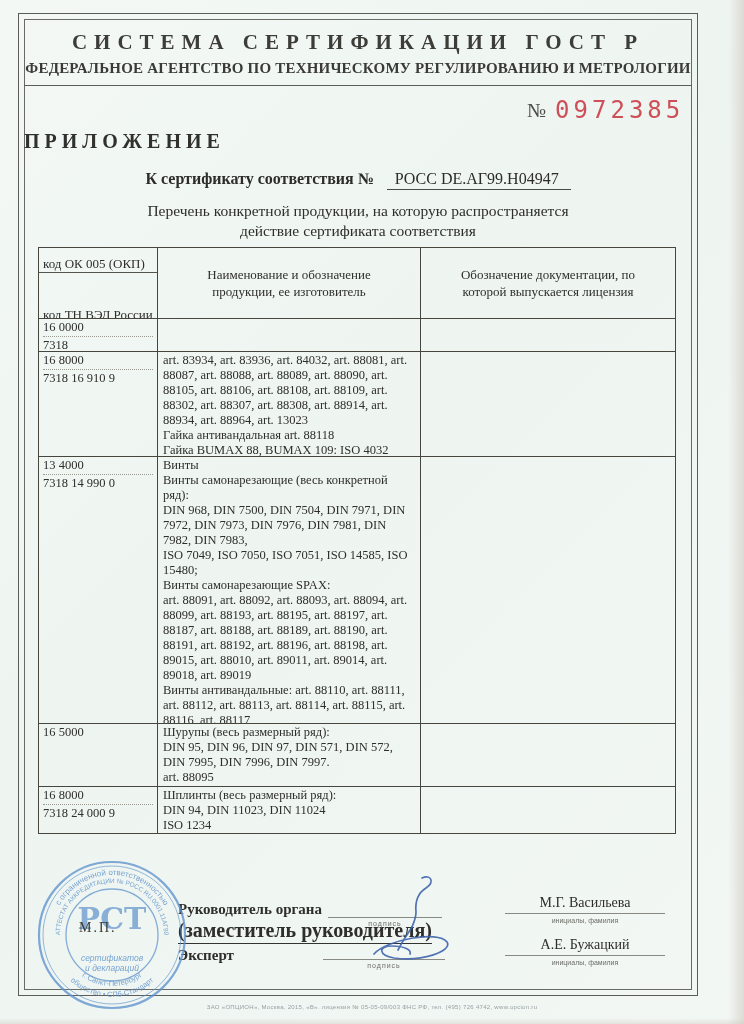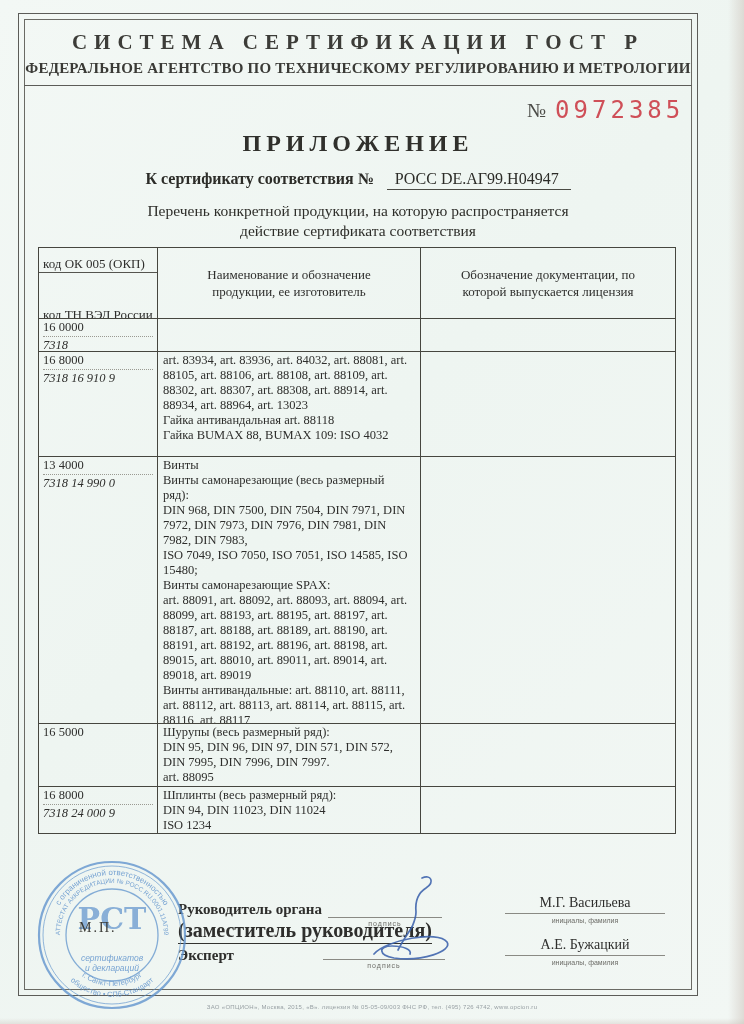--- a/index.html
+++ b/index.html
@@ -27,22 +27,22 @@
   .h1 { position:absolute; left:24px; top:30px; width:668px; text-align:center;
     font-size:21px; font-weight:bold; letter-spacing:7px; color:#3c3c38; white-space:nowrap; }
   .h2 { position:absolute; left:24px; top:60px; width:668px; text-align:center;
     font-size:15px; font-weight:bold; letter-spacing:0.2px; color:#3a3a36; white-space:nowrap; }
 
   .docnum { position:absolute; left:527px; top:96px; display:flex; align-items:flex-end; gap:9px; }
   .docnum .no-sign { font-size:20px; color:#4b4b47; padding-bottom:2px; }
   .docnum .no-value { font-family:"DejaVu Sans Mono", monospace; font-size:24px;
     letter-spacing:4px; color:#cf4f58; }
 
-  .title { position:absolute; left:24px; top:130px; width:668px; text-align:center;
-    font-size:24px; font-weight:bold; letter-spacing:5px; color:#30302c; }
+  .title { position:absolute; left:24px; top:130px; width:668px; 
+    font-size:20px; font-weight:bold; letter-spacing:5px; color:#30302c; }
 
   .certline { position:absolute; left:24px; top:170px; width:668px; text-align:center;
     font-size:16px; color:#2c2c28; }
   .certline .prefix { font-weight:bold; }
   .certline .number { display:inline-block; margin-left:9px; padding:0 12px 1px 8px;
     border-bottom:1.4px solid #4a4a44; }
 
   .desc { position:absolute; left:24px; width:668px; text-align:center;
     font-size:15.5px; font-weight:normal; color:#2e2e2a; }
   .desc1 { top:202px; } .desc2 { top:222px; }
@@ -60,21 +60,21 @@
   .thead .c1 { padding:0; display:flex; flex-direction:column;gap:26px; }
   .hc1-top { height:37px; border-bottom:1px solid #55554f; padding:8px 4px 0 4px;
     font-size:13px; }
   .hc1-bot { flex:1; padding:8px 4px 0 4px; font-size:13px; }
   .hcenter { display:flex; align-items:center; justify-content:center;
     text-align:center; font-size:13px; line-height:17px; padding:0 26px; }
   .row-0 { height:33px; } .row-1 { height:105px; } .row-2 { height:267px; }
   .row-3 { height:63px; } .row-4 { height:47px; }
   .okp { font-size:12.5px; line-height:15px; padding-bottom:1px; }
   .okp.dotted { border-bottom:1px dotted #9a9a92; }
-  .tnved { font-size:12.5px; line-height:15px; padding-top:1px;font-style:italic; }
+  .tnved { font-size:12.5px; line-height:15px; padding-top:1px; }
   .pline { font-size:12.5px; line-height:15px; white-space:nowrap; }
 
   
   .sig-role1 { position:absolute; left:178px; top:901px; font-size:15px; font-weight:bold; }
   .sig-role1b { position:absolute; left:178px; top:919px; font-size:20px; font-weight:bold;
     border-bottom:1.6px solid #33332f; padding-bottom:1px; }
   .sig-role2 { position:absolute; left:178px; top:947px; font-size:15px; font-weight:bold; }
 
   .sigline { position:absolute; border-top:1px solid #8a8a84; }
   .sigline.s1 { left:328px; top:917px; width:114px; }
@@ -149,36 +149,37 @@
         <div class="tcell c2"></div>
         <div class="tcell c3"></div>
       </div>
       <div class="trow tbody-row row-1">
         <div class="tcell c1">
           <div class="okp dotted">16 8000</div>
           <div class="tnved">7318 16 910 9</div>
         </div>
         <div class="tcell c2">
           <div class="pline">art. 83934, art. 83936, art. 84032, art. 88081, art.</div>
+          <div class="pline">88087, art. 88088, art. 88089, art. 88090, art.</div>
           <div class="pline">88105, art. 88106, art. 88108, art. 88109, art.</div>
           <div class="pline">88302, art. 88307, art. 88308, art. 88914, art.</div>
           <div class="pline">88934, art. 88964, art. 13023</div>
           <div class="pline">Гайка антивандальная  art. 88118</div>
           <div class="pline">Гайка BUMAX 88, BUMAX 109: ISO 4032</div>
         </div>
         <div class="tcell c3"></div>
       </div>
       <div class="trow tbody-row row-2">
         <div class="tcell c1">
           <div class="okp dotted">13 4000</div>
           <div class="tnved">7318 14 990 0</div>
         </div>
         <div class="tcell c2">
           <div class="pline">Винты</div>
-          <div class="pline">Винты самонарезающие  (весь размерный</div>
+          <div class="pline">Винты самонарезающие  (весь конкретной</div>
           <div class="pline">ряд):</div>
           <div class="pline">DIN 968, DIN 7500, DIN 7504, DIN 7971, DIN</div>
           <div class="pline">7972, DIN 7973, DIN 7976, DIN 7981, DIN</div>
           <div class="pline">7982, DIN 7983,</div>
           <div class="pline">ISO 7049, ISO 7050, ISO 7051, ISO 14585, ISO</div>
           <div class="pline">15480;</div>
           <div class="pline">Винты самонарезающие SPAX:</div>
           <div class="pline">art. 88091, art. 88092, art. 88093, art. 88094, art.</div>
           <div class="pline">88099, art. 88193, art. 88195, art. 88197, art.</div>
           <div class="pline">88187, art. 88188, art. 88189, art. 88190, art.</div>

